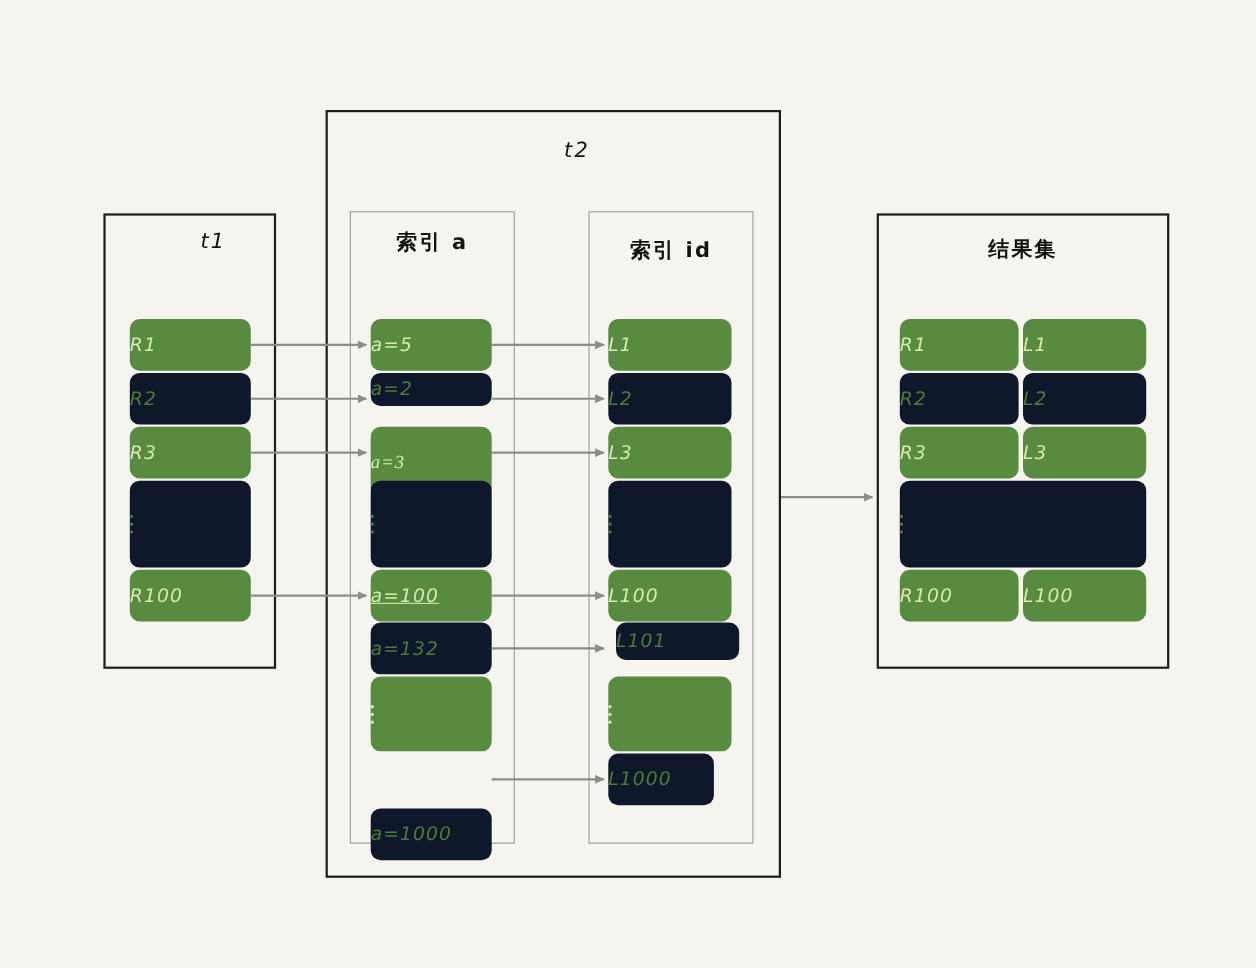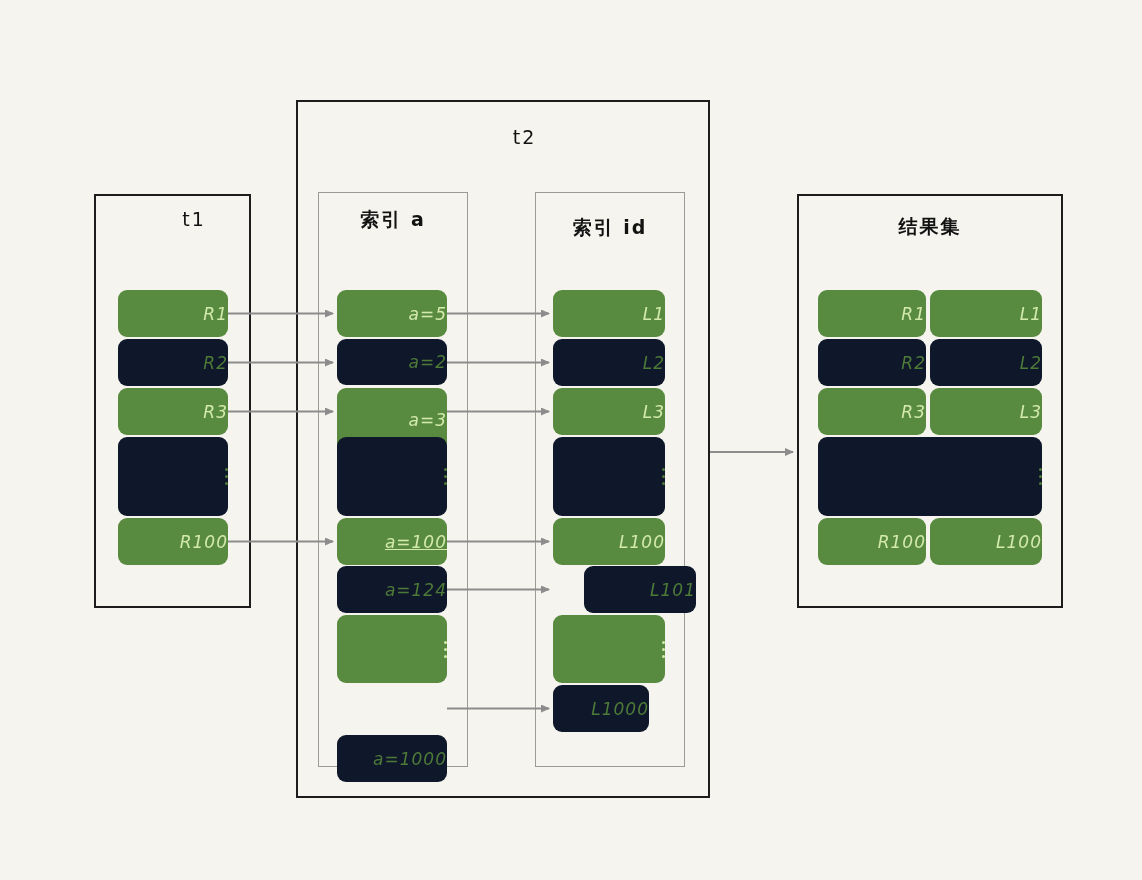--- a/index.html
+++ b/index.html
@@ -40,36 +40,37 @@
     left: 0;
     right: 0;
     text-align: center;
     color: #121212;
     font-family: "DejaVu Sans", sans-serif;
     white-space: nowrap;
   }
   .title-latin {
     font-size: 19px;
     letter-spacing: 2px;
+    font-style: italic;
     padding-left: 43px;
   }
   .title-cjk {
     font-size: 19px;
     font-weight: 700;
     letter-spacing: 2px;
   }
 
   
   .cell {
     position: absolute;
     box-sizing: border-box;
     border-radius: 9px;
     display: flex;
     align-items: center;
-    justify-content: flex-end;
+    justify-content: flex-start;
     font-family: "DejaVu Sans", sans-serif;
     font-style: italic;
     font-size: 17px;
     letter-spacing: 1px;
     user-select: none;
   }
   .cell.dark  { background: #588b3f; color: #d3e9ae; }
   .cell.light { background: #0f172a; color: #4d7a37; }
 
   .dots {
@@ -138,38 +139,38 @@
           <i></i>
           <i></i>
         </span>
       </div>
       <div class="cell dark" style="left: 118px; top: 518px; width: 110px; height: 47px;">
         <span>R100</span>
       </div>
       <div class="cell dark" style="left: 337px; top: 290px; width: 110px; height: 47px;">
         <span>a=5</span>
       </div>
-      <div class="cell light" style="left: 337px; top: 339px; width: 110px; height: 46px;">
+      <div class="cell light" style="left: 337px; top: 339px; width: 110px; height: 30px;">
         <span>a=2</span>
       </div>
-      <div class="cell dark" style="left: 337px; top: 388px; width: 110px; height: 64px;">
+      <div class="cell dark" style="left: 337px; top: 388px; width: 110px; height: 64px; font-family: Liberation Serif, serif;">
         <span>a=3</span>
       </div>
       <div class="cell light" style="left: 337px; top: 437px; width: 110px; height: 79px;">
         <span class="dots">
           <i></i>
           <i></i>
           <i></i>
         </span>
       </div>
       <div class="cell dark" style="left: 337px; top: 518px; width: 110px; height: 47px; text-decoration: underline;">
         <span>a=100</span>
       </div>
       <div class="cell light" style="left: 337px; top: 566px; width: 110px; height: 47px;">
-        <span>a=124</span>
+        <span>a=132</span>
       </div>
       <div class="cell dark" style="left: 337px; top: 615px; width: 110px; height: 68px;">
         <span class="dots">
           <i></i>
           <i></i>
           <i></i>
         </span>
       </div>
       <div class="cell light" style="left: 337px; top: 690px; width: 110px; height: 47px; margin-top: 45px;">
         <span>a=1000</span>
@@ -186,21 +187,21 @@
       <div class="cell light" style="left: 553px; top: 437px; width: 112px; height: 79px;">
         <span class="dots">
           <i></i>
           <i></i>
           <i></i>
         </span>
       </div>
       <div class="cell dark" style="left: 553px; top: 518px; width: 112px; height: 47px;">
         <span>L100</span>
       </div>
-      <div class="cell light" style="left: 584px; top: 566px; width: 112px; height: 47px;">
+      <div class="cell light" style="left: 560px; top: 566px; width: 112px; height: 34px;">
         <span>L101</span>
       </div>
       <div class="cell dark" style="left: 553px; top: 615px; width: 112px; height: 68px;">
         <span class="dots">
           <i></i>
           <i></i>
           <i></i>
         </span>
       </div>
       <div class="cell light" style="left: 553px; top: 685px; width: 96px; height: 47px;">

